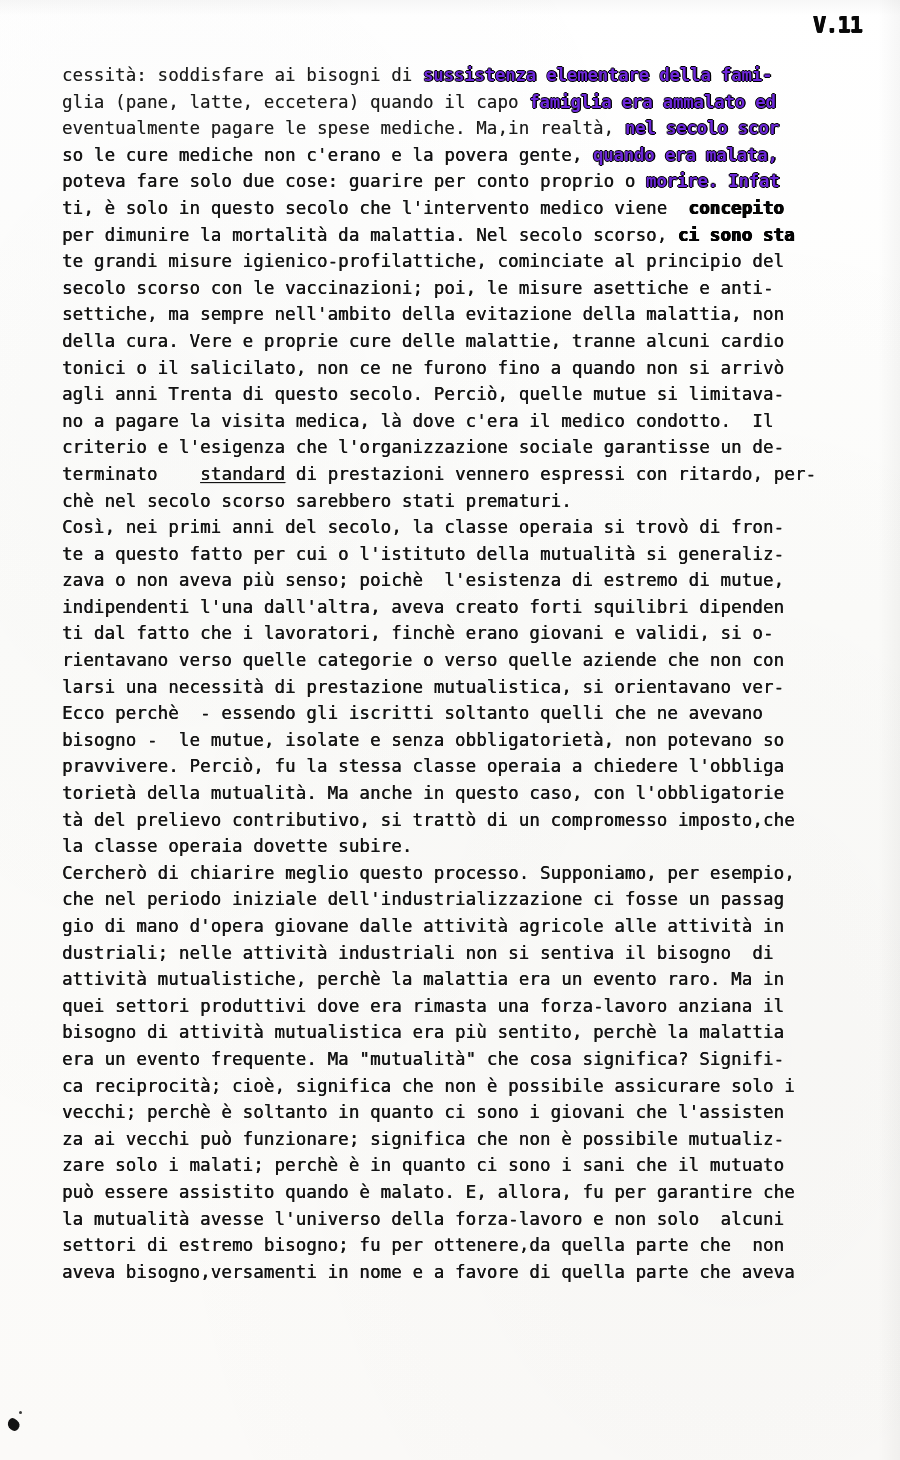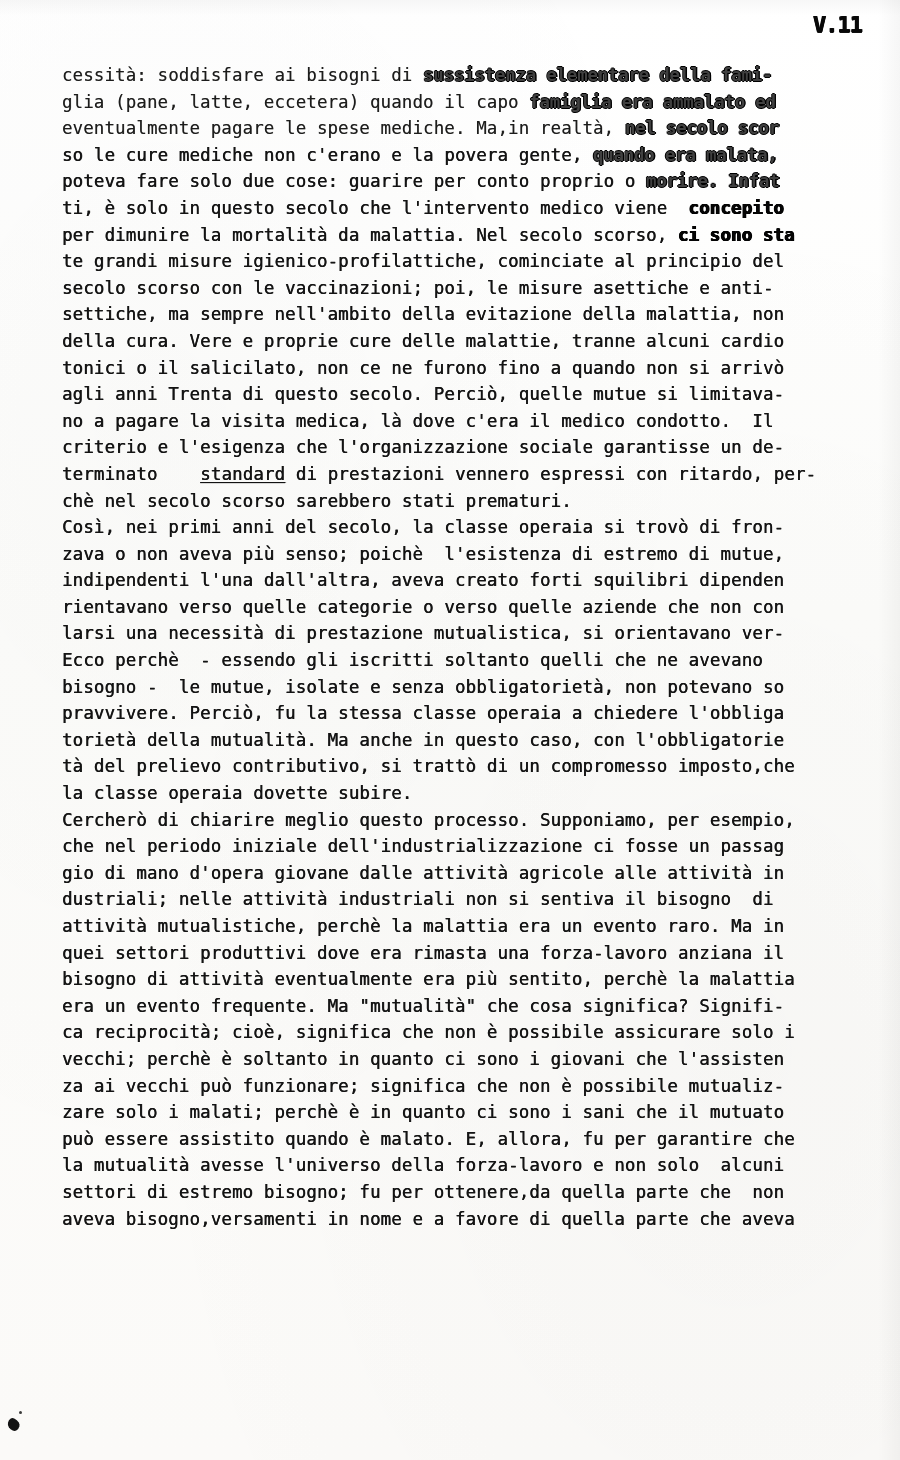--- a/index.html
+++ b/index.html
@@ -50,21 +50,21 @@
     line-height: 26.6px;
     white-space: pre;
     font-family: "DejaVu Sans Mono", monospace;
     font-size: 17.4px;
     letter-spacing: 0.15px;
     color: #1a1a1a;
   }
   .ink-normal { color: #1c1c1b; text-shadow: 0.25px 0 0 rgba(20,20,20,0.55); }
   .ink-med    { color: #131313; text-shadow: 0.4px 0 0 rgba(12,12,12,0.8), 0 0.3px 0 rgba(12,12,12,0.5); }
   .ink-heavy  { color: #050505; font-weight: bold; text-shadow: 0.7px 0 0 #000, -0.5px 0 0 #000, 0 0.4px 0 #000, 0 -0.3px 0 #000; margin-top: 48px; }
-  .ink-blot   { color: #404040; font-weight: bold; text-shadow: 1.1px 0 0 #000, -0.9px 0 0 #000, 0 0.7px 0 #000, 0 -0.6px 0 #000, 1.3px 0.4px 0 #000; letter-spacing: -0.2px; text-align: right; }
+  .ink-blot   { color: #6d28d9; font-weight: bold; text-shadow: 1.1px 0 0 #000, -0.9px 0 0 #000, 0 0.7px 0 #000, 0 -0.6px 0 #000, 1.3px 0.4px 0 #000; letter-spacing: -0.2px; text-align: right; }
   .u { text-decoration: underline; text-underline-offset: 2px; margin-left: 32px; }
   .seg { white-space: pre; }
   #corner-smudge {
     position: absolute;
     left: 8px;
     top: 1418px;
     width: 11px;
     height: 13px;
     background: #131313;
     border-radius: 60% 40% 55% 45% / 50% 60% 40% 50%;
@@ -115,37 +115,39 @@
       <div class="line"><span class="seg ink-med">secolo scorso con le vaccinazioni; poi, le misure asettiche e anti-</span></div>
       <div class="line"><span class="seg ink-med">settiche, ma sempre nell'ambito della evitazione della malattia, non</span></div>
       <div class="line"><span class="seg ink-med">della cura. Vere e proprie cure delle malattie, tranne alcuni cardio</span></div>
       <div class="line"><span class="seg ink-med">tonici o il salicilato, non ce ne furono fino a quando non si arrivò</span></div>
       <div class="line"><span class="seg ink-med">agli anni Trenta di questo secolo. Perciò, quelle mutue si limitava-</span></div>
       <div class="line"><span class="seg ink-med">no a pagare la visita medica, là dove c'era il medico condotto.  Il</span></div>
       <div class="line"><span class="seg ink-med">criterio e l'esigenza che l'organizzazione sociale garantisse un de-</span></div>
       <div class="line"><span class="seg ink-med">terminato </span><span class="seg ink-med u">standard</span><span class="seg ink-med"> di prestazioni vennero espressi con ritardo, per-</span></div>
       <div class="line"><span class="seg ink-med">chè nel secolo scorso sarebbero stati prematuri.</span></div>
       <div class="line"><span class="seg ink-med">Così, nei primi anni del secolo, la classe operaia si trovò di fron-</span></div>
+      <div class="line"><span class="seg ink-med">te a questo fatto per cui o l'istituto della mutualità si generaliz-</span></div>
       <div class="line"><span class="seg ink-med">zava o non aveva più senso; poichè  l'esistenza di estremo di mutue,</span></div>
       <div class="line"><span class="seg ink-med">indipendenti l'una dall'altra, aveva creato forti squilibri dipenden</span></div>
+      <div class="line"><span class="seg ink-med">ti dal fatto che i lavoratori, finchè erano giovani e validi, si o-</span></div>
       <div class="line"><span class="seg ink-med">rientavano verso quelle categorie o verso quelle aziende che non con</span></div>
       <div class="line"><span class="seg ink-med">larsi una necessità di prestazione mutualistica, si orientavano ver-</span></div>
       <div class="line"><span class="seg ink-med">Ecco perchè  - essendo gli iscritti soltanto quelli che ne avevano</span></div>
       <div class="line"><span class="seg ink-med">bisogno -  le mutue, isolate e senza obbligatorietà, non potevano so</span></div>
       <div class="line"><span class="seg ink-med">pravvivere. Perciò, fu la stessa classe operaia a chiedere l'obbliga</span></div>
       <div class="line"><span class="seg ink-med">torietà della mutualità. Ma anche in questo caso, con l'obbligatorie</span></div>
       <div class="line"><span class="seg ink-med">tà del prelievo contributivo, si trattò di un compromesso imposto,che</span></div>
       <div class="line"><span class="seg ink-med">la classe operaia dovette subire.</span></div>
       <div class="line"><span class="seg ink-med">Cercherò di chiarire meglio questo processo. Supponiamo, per esempio,</span></div>
       <div class="line"><span class="seg ink-med">che nel periodo iniziale dell'industrializzazione ci fosse un passag</span></div>
       <div class="line"><span class="seg ink-med">gio di mano d'opera giovane dalle attività agricole alle attività in</span></div>
       <div class="line"><span class="seg ink-med">dustriali; nelle attività industriali non si sentiva il bisogno  di</span></div>
       <div class="line"><span class="seg ink-med">attività mutualistiche, perchè la malattia era un evento raro. Ma in</span></div>
       <div class="line"><span class="seg ink-med">quei settori produttivi dove era rimasta una forza-lavoro anziana il</span></div>
-      <div class="line"><span class="seg ink-med">bisogno di attività eventualmente era più sentito, perchè la malattia</span></div>
+      <div class="line"><span class="seg ink-med">bisogno di attività mutualistica era più sentito, perchè la malattia</span></div>
       <div class="line"><span class="seg ink-med">era un evento frequente. Ma "mutualità" che cosa significa? Signifi-</span></div>
       <div class="line"><span class="seg ink-med">ca reciprocità; cioè, significa che non è possibile assicurare solo i</span></div>
       <div class="line"><span class="seg ink-med">vecchi; perchè è soltanto in quanto ci sono i giovani che l'assisten</span></div>
       <div class="line"><span class="seg ink-med">za ai vecchi può funzionare; significa che non è possibile mutualiz-</span></div>
       <div class="line"><span class="seg ink-med">zare solo i malati; perchè è in quanto ci sono i sani che il mutuato</span></div>
       <div class="line"><span class="seg ink-med">può essere assistito quando è malato. E, allora, fu per garantire che</span></div>
       <div class="line"><span class="seg ink-med">la mutualità avesse l'universo della forza-lavoro e non solo  alcuni</span></div>
       <div class="line"><span class="seg ink-med">settori di estremo bisogno; fu per ottenere,da quella parte che  non</span></div>
       <div class="line"><span class="seg ink-med">aveva bisogno,versamenti in nome e a favore di quella parte che aveva</span></div>
     </div>

